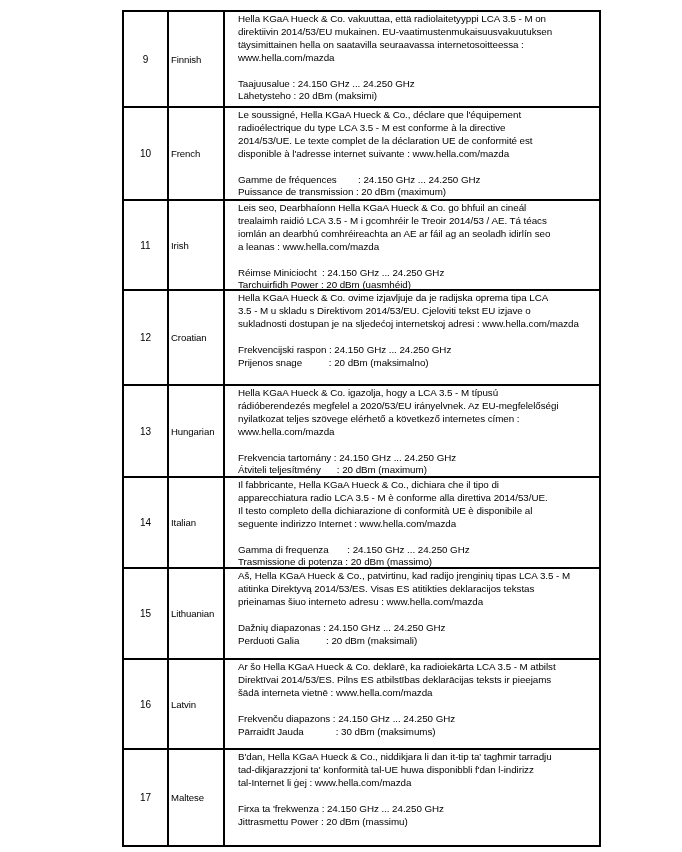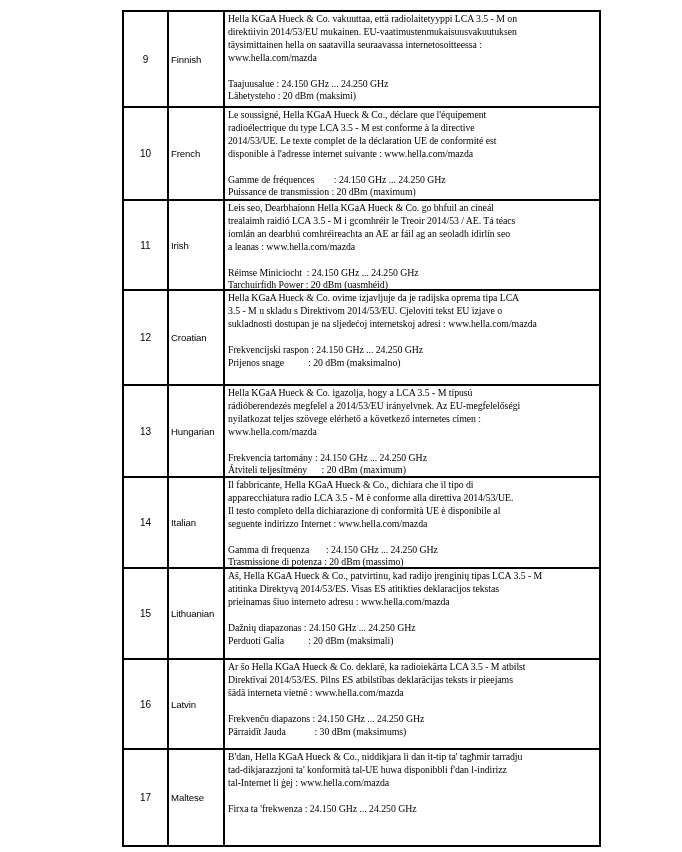--- a/index.html
+++ b/index.html
@@ -60,25 +60,24 @@
     border-right: 2px solid #000000;
     display: flex;
     align-items: center;
     padding-left: 2px;
     font-size: 9.6px;
     letter-spacing: -0.1px;
     text-align: right;
   }
   .cell-text {
     flex: 1 1 auto;
-    padding: 1px 3px;
+    padding: 1px 13px;
     font-size: 9.8px;
     line-height: 12.9px;
     letter-spacing: -0.05px;
-    font-family: Liberation Serif, serif;
   }
   .line {
     white-space: pre;
     min-height: 12.9px;
   }
 </style>
 </head>
 <body>
 
 <div class="page">
@@ -132,21 +131,21 @@
           <div class="line"></div>
           <div class="line">Frekvencijski raspon : 24.150 GHz ... 24.250 GHz</div>
           <div class="line">Prijenos snage          : 20 dBm (maksimalno)</div>
         </div>
       </div>
       <div class="row row-5">
         <div class="cell cell-num">13</div>
         <div class="cell cell-lang">Hungarian</div>
         <div class="cell cell-text">
           <div class="line">Hella KGaA Hueck &amp; Co. igazolja, hogy a LCA 3.5 - M típusú</div>
-          <div class="line">rádióberendezés megfelel a 2014/53/EU irányelvnek. Az EU-megfelelőségi</div>
+          <div class="line">rádióberendezés megfelel a 2020/53/EU irányelvnek. Az EU-megfelelőségi</div>
           <div class="line">nyilatkozat teljes szövege elérhető a következő internetes címen :</div>
           <div class="line">www.hella.com/mazda</div>
           <div class="line"></div>
           <div class="line">Frekvencia tartomány : 24.150 GHz ... 24.250 GHz</div>
           <div class="line">Átviteli teljesítmény      : 20 dBm (maximum)</div>
         </div>
       </div>
       <div class="row row-6">
         <div class="cell cell-num">14</div>
         <div class="cell cell-lang">Italian</div>
@@ -186,16 +185,17 @@
       </div>
       <div class="row row-9">
         <div class="cell cell-num">17</div>
         <div class="cell cell-lang">Maltese</div>
         <div class="cell cell-text">
           <div class="line">B'dan, Hella KGaA Hueck &amp; Co., niddikjara li dan it-tip ta' tagħmir tarradju</div>
           <div class="line">tad-dikjarazzjoni ta' konformità tal-UE huwa disponibbli f'dan l-indirizz</div>
           <div class="line">tal-Internet li ġej : www.hella.com/mazda</div>
           <div class="line"></div>
           <div class="line">Firxa ta 'frekwenza : 24.150 GHz ... 24.250 GHz</div>
+          <div class="line">Jittrasmettu Power : 20 dBm (massimu)</div>
         </div>
       </div>
     </div>
 </div>
 
 </body></html>

